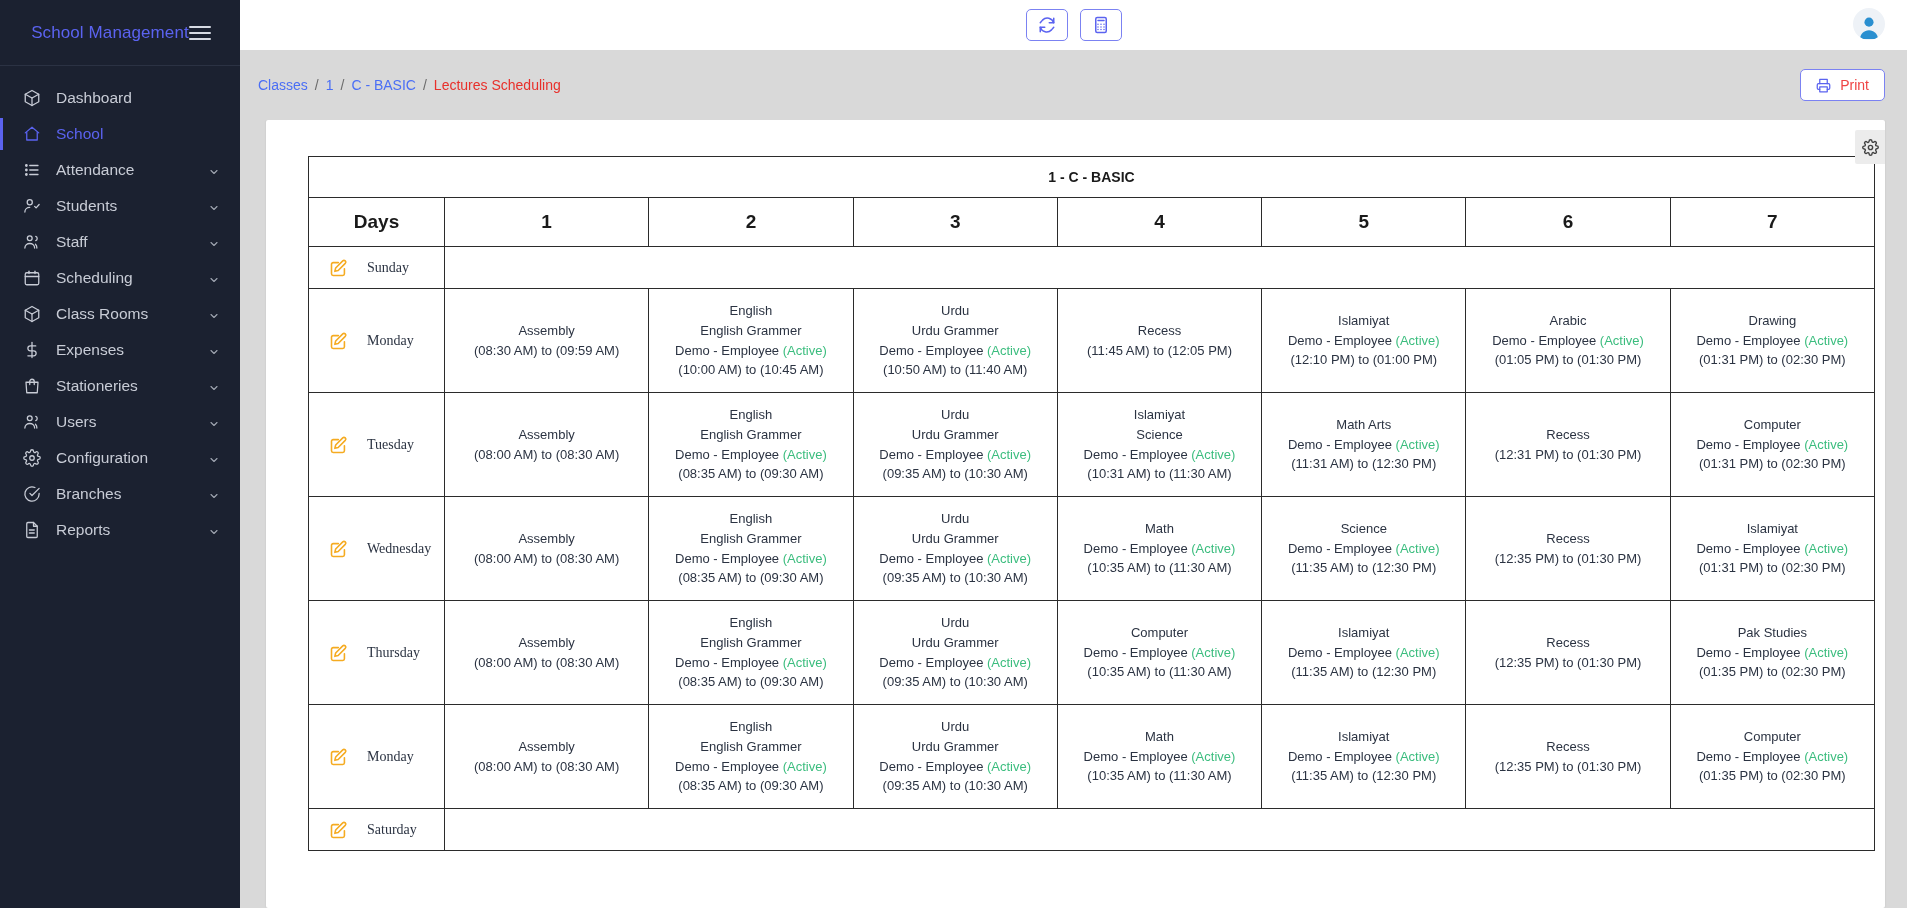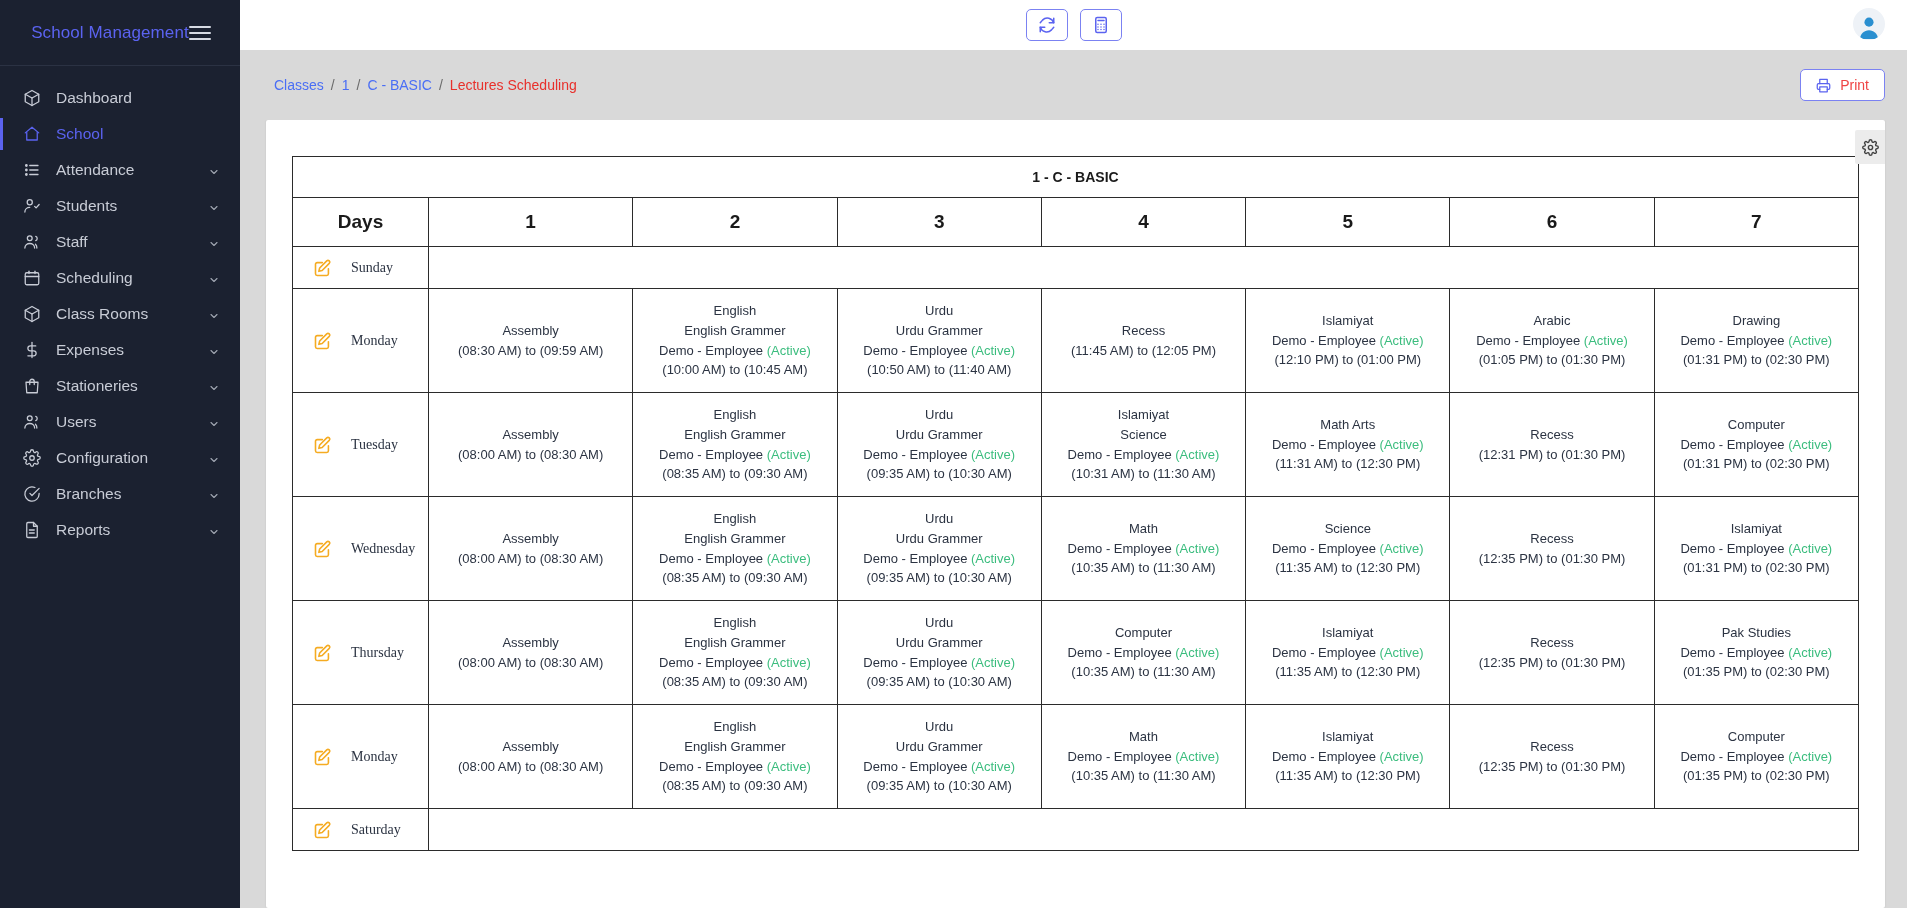--- a/index.html
+++ b/index.html
@@ -63,21 +63,21 @@
     position: absolute; right: 22px; top: 8px;
     width: 32px; height: 32px; border-radius: 50%;
     background: #eef2f7; display: flex; align-items: flex-end;
     justify-content: center; overflow: hidden; cursor: pointer;
   }
   .avatar svg { width: 26px; height: 26px; }
 
   .crumbbar {
     height: 70px; flex: 0 0 70px; background: #d9d9d9;
     display: flex; align-items: center; justify-content: space-between;
-    padding: 0 22px 0 34px;
+    padding: 0 22px 0 18px;
   }
   .crumb { font-size: 14px; color: #333; display: flex; align-items: center; gap: 7px; }
   .crumb a { color: #4a6ef5; text-decoration: none; cursor: pointer; }
   .crumb .sep { color: #6b6b6b; }
   .crumb .cur { color: #e8302b; }
   .print-btn {
     border: 1px solid #7b82f2; background: #fff; color: #ef4444;
     border-radius: 5px; height: 32px; padding: 0 15px; font-size: 14px;
     display: flex; align-items: center; gap: 9px; cursor: pointer;
     font-family: "Liberation Sans", sans-serif;
@@ -92,21 +92,21 @@
   }
   .gear-tab {
     position: absolute; right: 0; top: 10px; width: 30px; height: 34px;
     background: #ececec; display: flex; align-items: center; justify-content: center;
     cursor: pointer; border-radius: 2px 0 0 2px;
   }
   .gear-tab svg { width: 17px; height: 17px; }
 
   
   .tbl-wrap { padding: 0 26px; }
-  table.sched { border-collapse: collapse; width: 100%; table-layout: fixed; }
+  table.sched { border-collapse: collapse; width: 100%; table-layout: fixed; margin-left: 16px; }
   table.sched th, table.sched td {
     border: 1px solid #2b2b2b; vertical-align: middle;
   }
   .title-row td {
     text-align: center; font-weight: bold; font-size: 14px;
     padding: 12px 0; color: #1a1a1a;
   }
   .head-row th {
     text-align: center; font-weight: bold; font-size: 19px;
     padding: 13px 0; color: #1a1a1a;

